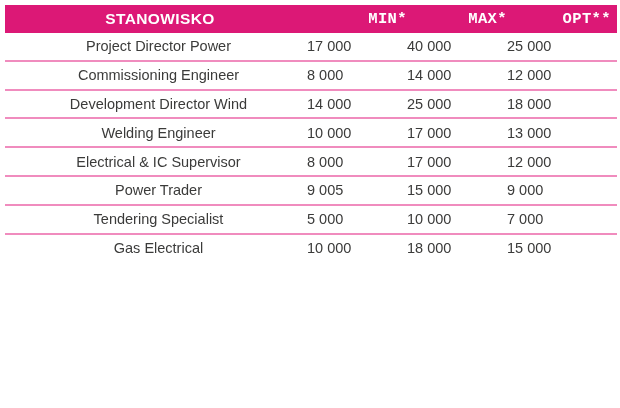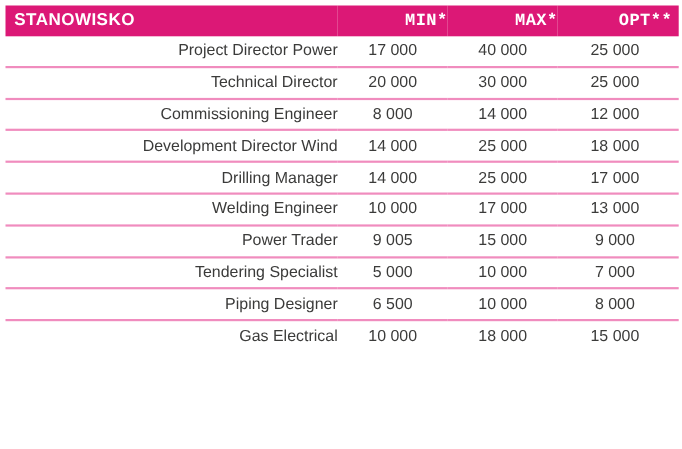--- a/index.html
+++ b/index.html
@@ -31,21 +31,21 @@
     background: var(--header-bg, #dc1876);
     color: var(--header-text, #ffffff);
     height: 28px;
     font-size: 15.5px;
     font-weight: bold;
     letter-spacing: 0.4px;
     padding: 0;
     vertical-align: middle;
   }
   thead th.col-pos {
-    text-align: left;
+    text-align: center;
     padding-left: 8px;
   }
   thead th.num {
     text-align: right;
     font-family: Liberation Mono, monospace;
   }
   thead th.last {
     padding-right: 6px;
   }
 
@@ -55,25 +55,25 @@
     font-size: 14.5px;
     color: var(--body-text, #3b3b3a);
     padding: 0;
     vertical-align: middle;
     white-space: nowrap;
   }
   tbody tr:last-child td {
     border-bottom: none;
   }
   tbody td.col-pos {
-    text-align: right;
+    text-align: center;
     padding-left: 5px;
   }
   tbody td.num {
-    text-align: center;
+    text-align: left;
   }
   tbody td.last {
     padding-right: 6px;
   }
 </style>
 </head>
 <body>
 
 <div class="table-wrap">
   <table>
@@ -92,68 +92,56 @@
       </tr>
     </thead>
     <tbody id="table-body">
         <tr>
           <td class="col-pos">Project Director Power</td>
           <td class="num">17 000</td>
           <td class="num">40 000</td>
           <td class="num last">25 000</td>
         </tr>
         <tr>
-          <td class="col-pos">Technical Director</td>
-          <td class="num">20 000</td>
-          <td class="num">30 000</td>
-          <td class="num last">25 000</td>
-        </tr>
-        <tr>
           <td class="col-pos">Commissioning Engineer</td>
           <td class="num">8 000</td>
           <td class="num">14 000</td>
           <td class="num last">12 000</td>
         </tr>
         <tr>
           <td class="col-pos">Development Director Wind</td>
           <td class="num">14 000</td>
           <td class="num">25 000</td>
           <td class="num last">18 000</td>
         </tr>
         <tr>
-          <td class="col-pos">Drilling Manager</td>
-          <td class="num">14 000</td>
-          <td class="num">25 000</td>
-          <td class="num last">17 000</td>
-        </tr>
-        <tr>
           <td class="col-pos">Welding Engineer</td>
           <td class="num">10 000</td>
           <td class="num">17 000</td>
           <td class="num last">13 000</td>
+        </tr>
+        <tr>
+          <td class="col-pos">Electrical &amp; IC Supervisor</td>
+          <td class="num">8 000</td>
+          <td class="num">17 000</td>
+          <td class="num last">12 000</td>
         </tr>
         <tr>
           <td class="col-pos">Power Trader</td>
           <td class="num">9 005</td>
           <td class="num">15 000</td>
           <td class="num last">9 000</td>
         </tr>
         <tr>
           <td class="col-pos">Tendering Specialist</td>
           <td class="num">5 000</td>
           <td class="num">10 000</td>
           <td class="num last">7 000</td>
         </tr>
         <tr>
-          <td class="col-pos">Piping Designer</td>
-          <td class="num">6 500</td>
-          <td class="num">10 000</td>
-          <td class="num last">8 000</td>
-        </tr>
-        <tr>
           <td class="col-pos">Gas Electrical</td>
           <td class="num">10 000</td>
           <td class="num">18 000</td>
           <td class="num last">15 000</td>
         </tr>
       </tbody>
   </table>
 </div>
 
 </body></html>

